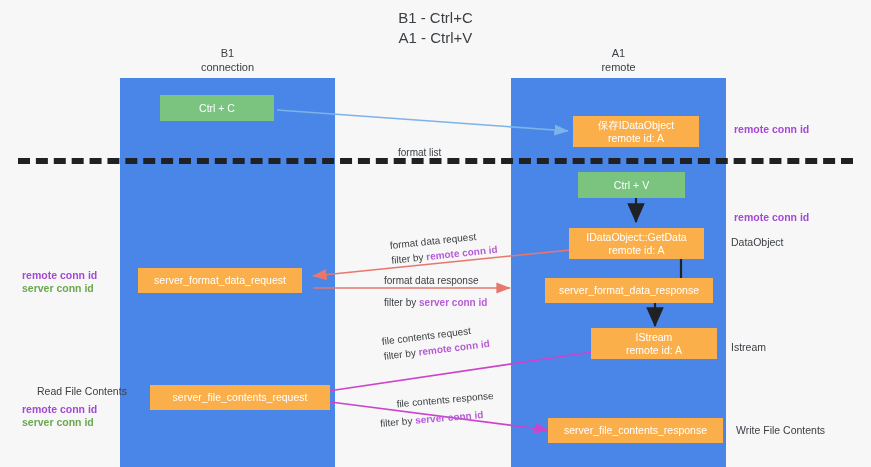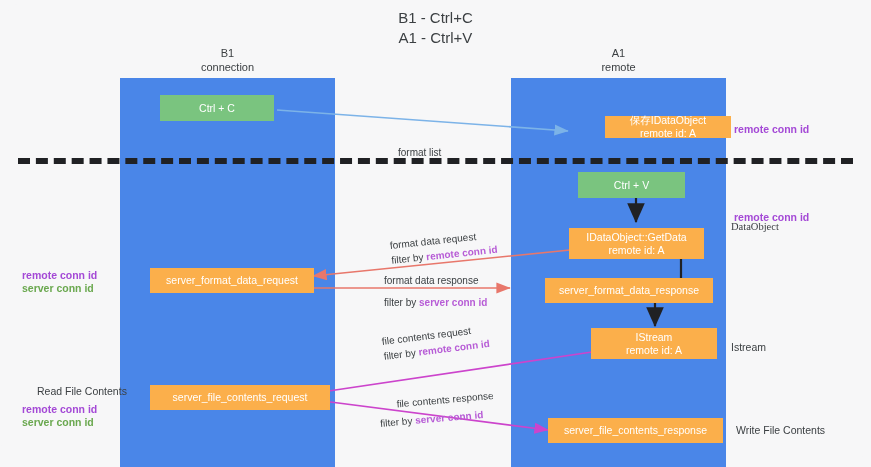--- a/index.html
+++ b/index.html
@@ -154,29 +154,29 @@
 
     <line x1="592" y1="352" x2="315" y2="393" stroke="#cc44cc" stroke-width="1.6" marker-end="url(#ah-magenta)"></line>
 
     <line x1="315" y1="400" x2="548" y2="430" stroke="#cc44cc" stroke-width="1.6" marker-end="url(#ah-magenta)"></line>
   </svg>
 
   <div id="divider"></div>
 
   <div class="node node-green" style="left:160px; top:95px; width:114px; height:26px;">Ctrl + C</div>
 
-  <div class="node node-orange" style="left:573px; top:116px; width:126px; height:22px;margin-left:32px;">保存IDataObject
+  <div class="node node-orange" style="left:573px; top:116px; width:126px; height:31px;">保存IDataObject
 remote id: A</div>
 
   <div class="node node-green" style="left:578px; top:172px; width:107px; height:26px;">Ctrl + V</div>
 
   <div class="node node-orange" style="left:569px; top:228px; width:135px; height:31px;">IDataObject::GetData
 remote id: A</div>
 
-  <div class="node node-orange" style="left:150px; top:268px; width:164px; height:25px;">server_format_data_request</div>
+  <div class="node node-orange" style="left:138px; top:268px; width:164px; height:25px;">server_format_data_request</div>
 
   <div class="node node-orange" style="left:511px; top:278px; width:168px; height:25px;margin-left:34px;">server_format_data_response</div>
 
   <div class="node node-orange" style="left:591px; top:328px; width:126px; height:31px;">IStream
 remote id: A</div>
 
   <div class="node node-orange" style="left:150px; top:385px; width:180px; height:25px;">server_file_contents_request</div>
 
   <div class="node node-orange" style="left:548px; top:418px; width:175px; height:25px;">server_file_contents_response</div>
 
@@ -199,21 +199,21 @@
 
   <div class="edge-label rot" style="left:378px; top:398px; transform: rotate(-5deg);">
     <div style="margin-left:18px;">file contents response</div>
     <div style="margin-top:3px;"><span>filter by </span><span class="c-magenta">server conn id</span></div>
   </div>
 
   <div class="annot c-purple" style="left:734px; top:123px;">remote conn id</div>
 
   <div class="annot c-purple" style="left:734px; top:211px;">remote conn id</div>
 
-  <div class="annot annot-plain" style="left:731px; top:220px;font-family:Liberation Serif, serif;">DataObject</div>
+  <div class="annot annot-plain" style="left:731px; top:236px;">DataObject</div>
 
   <div class="annot annot-plain" style="left:731px; top:341px;">Istream</div>
 
   <div class="annot annot-plain" style="left:736px; top:424px;">Write File Contents</div>
 
   <div class="annot c-purple" style="left:22px; top:269px;">remote conn id</div>
 
   <div class="annot c-green" style="left:22px; top:282px;">server conn id</div>
 
   <div class="annot annot-plain" style="left:25px; top:385px;padding-left:12px;">Read File Contents</div>

